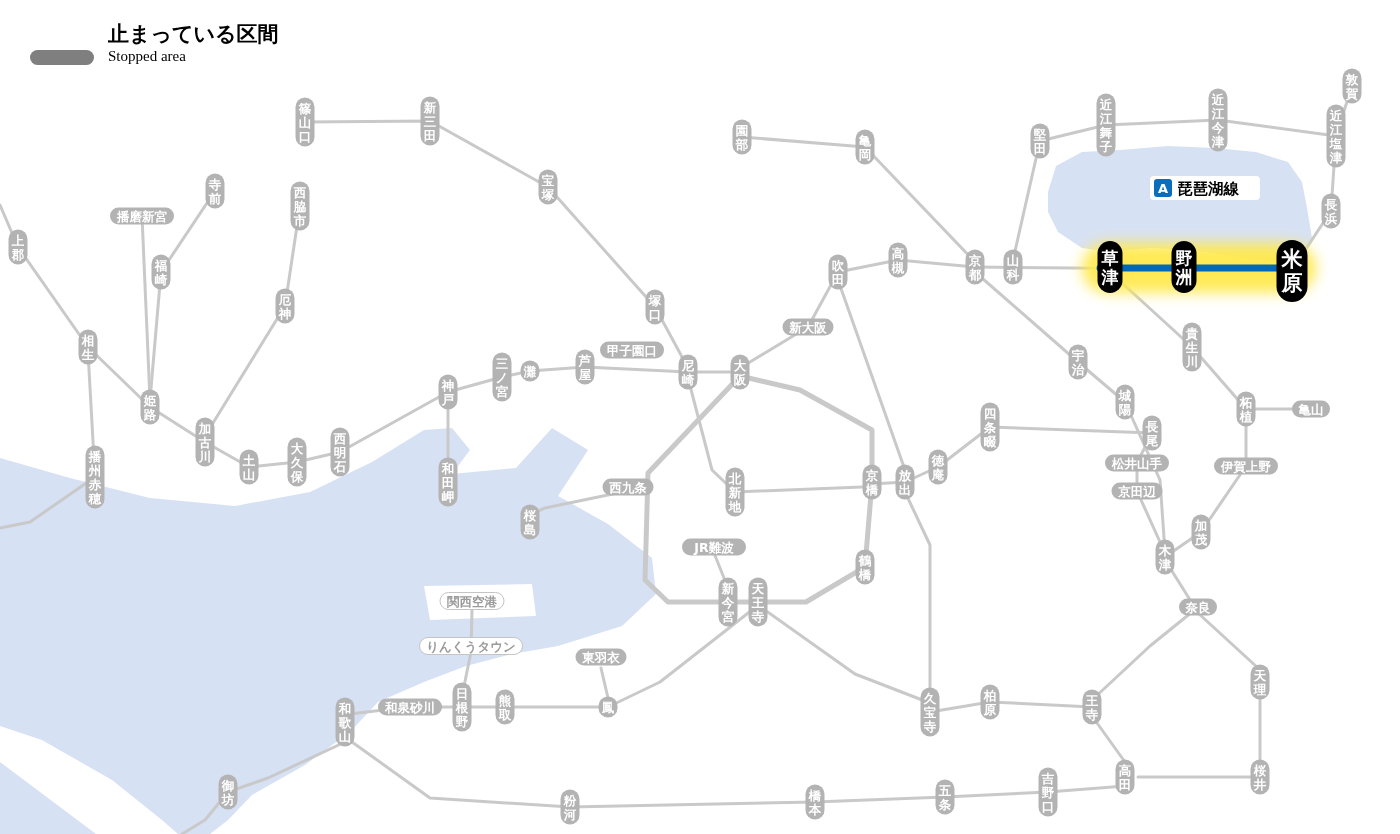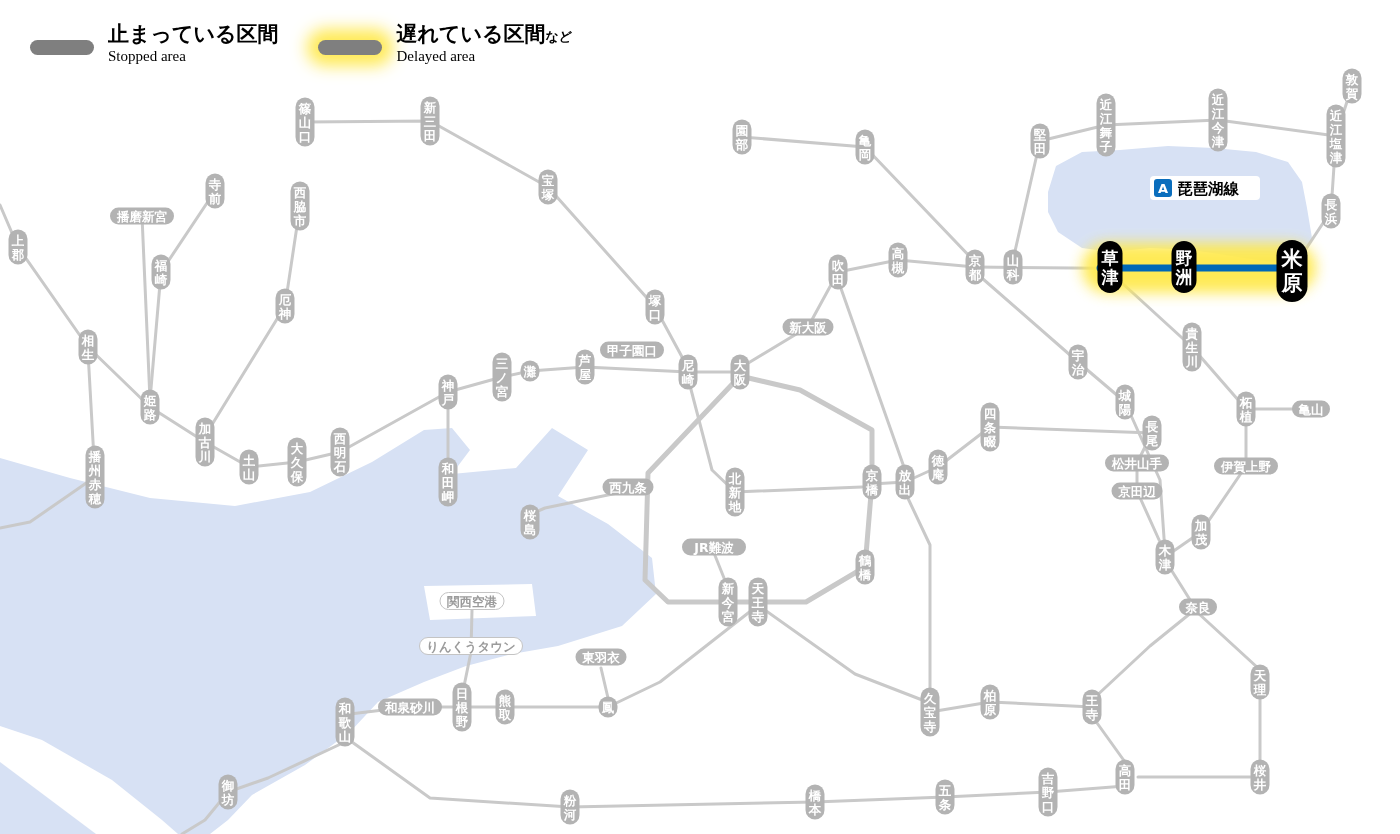--- a/index.html
+++ b/index.html
@@ -3,21 +3,21 @@
 <meta charset="utf-8">
 <style>
   html,body{margin:0;padding:0;}
   body{
     width:1400px;height:834px;position:relative;overflow:hidden;
     background:#ffffff;
     font-family:"DejaVu Sans","Liberation Sans",sans-serif;
   }
   #map-svg{position:absolute;left:0;top:0;}
   .legend{position:absolute;top:22px;left:30px;display:flex;gap:40px;align-items:flex-start;z-index:5;}
-  .legend-item{display:flex;gap:14px;align-items:center;}
+  .legend-item{display:flex;gap:14px;align-items:flex-end;}
   .legend-bar{width:64px;height:15px;border-radius:8px;background:#7f7f7f;margin-top:7px;flex:0 0 auto;}
   .legend-bar.delayed{box-shadow:0 0 16px 11px rgba(255,233,77,0.95);}
   .legend-text .main{font-size:21px;font-weight:bold;color:#000;line-height:1.2;white-space:nowrap;}
   .legend-text .main .suffix{font-size:13px;font-weight:bold;}
   .legend-text .sub{font-size:15px;color:#000;line-height:1.2;font-family:Liberation Serif, serif;}
 </style>
 </head>
 <body>
 
 <svg id="map-svg" width="1400" height="834" viewBox="0 0 1400 834">
@@ -408,20 +408,13 @@
   </svg>
 
 <div class="legend">
   <div class="legend-item">
     <div class="legend-bar"></div>
     <div class="legend-text">
       <div class="main">止まっている区間</div>
       <div class="sub">Stopped area</div>
     </div>
   </div>
-  <div class="legend-item">
-    <div class="legend-bar delayed"></div>
-    <div class="legend-text">
-      <div class="main"><span>遅れている区間</span><span class="suffix">など</span></div>
-      <div class="sub">Delayed area</div>
-    </div>
-  </div>
 </div>
 
 </body></html>

